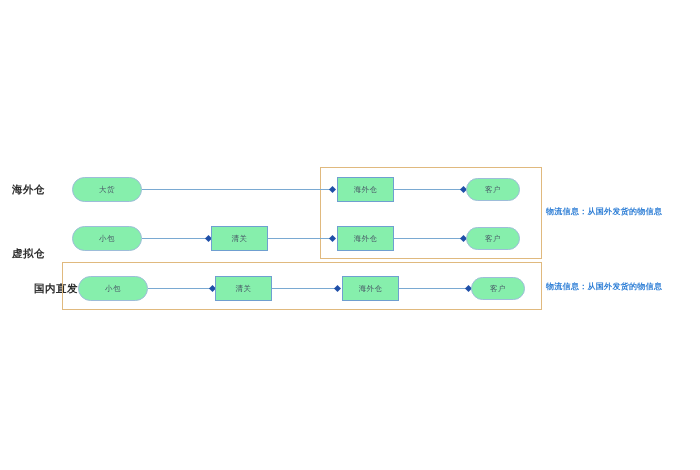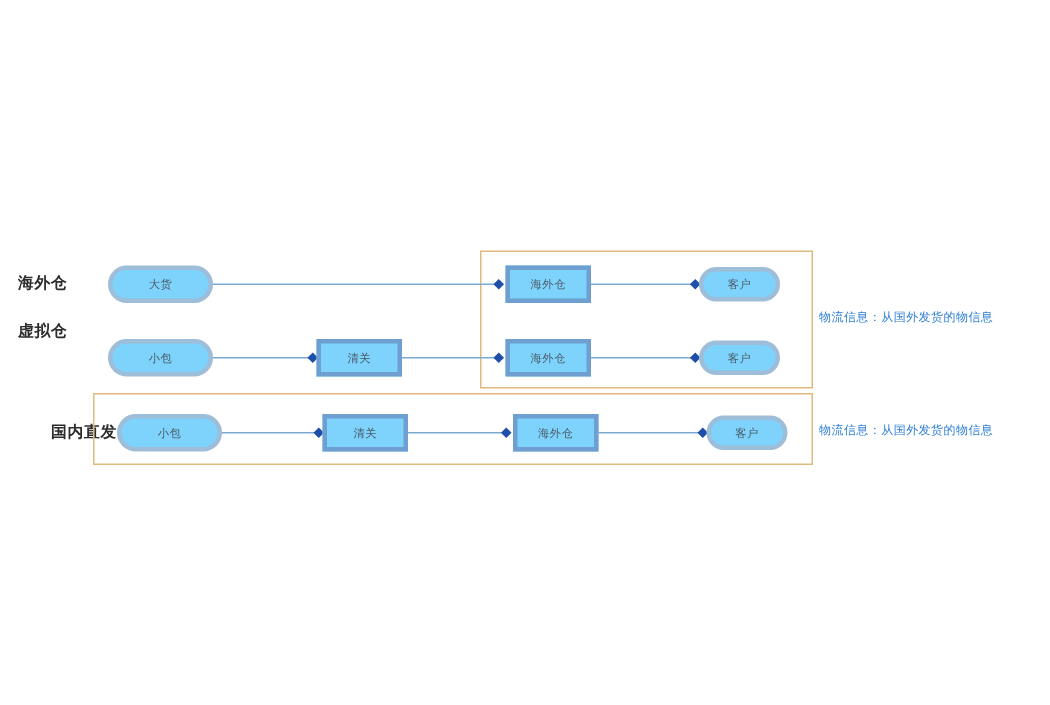--- a/index.html
+++ b/index.html
@@ -16,22 +16,22 @@
     font-weight:bold;
     color:#2c2c2c;
     letter-spacing:0.5px;
     white-space:nowrap;
     line-height:1;
   }
 
   .node{
     position:absolute;
     box-sizing:border-box;
-    background:#7dd3fc;
-    border:3px solid #8b5cf6;
+    background:#86efac;
+    border:1px solid #8b5cf6;
     display:flex;
     align-items:center;
     justify-content:center;
     font-size:7.5px;
     color:#4a5a68;
     letter-spacing:0.4px;
     white-space:nowrap;
   }
   .node.pill{border-radius:14px;border-color:#9dbdd9;}
   .node.rect{border-radius:0;border-color:#6f9fd0;}
@@ -39,41 +39,41 @@
   .group-box{
     position:absolute;
     box-sizing:border-box;
     border:1px solid #e0b97e;
     background:transparent;
   }
 
   .note{
     position:absolute;
     font-size:8px;
-    font-weight:normal;
+    font-weight:bold;
     color:#2f7fd6;
     white-space:nowrap;
     letter-spacing:0.3px;
     line-height:1;
   }
 
   .edge-line{position:absolute;background:#7aa9d2;height:1px;}
   .edge-dot{
     position:absolute;width:5px;height:5px;background:#1f4fa8;
     transform:rotate(45deg);
   }
 </style>
 </head>
 <body>
 
 <div id="diagram">
 
   <div class="row-label" style="left:12px;top:184px;">海外仓</div>
 
-  <div class="row-label" style="left:12px;top:216px;">虚拟仓</div>
+  <div class="row-label" style="left:12px;top:248px;">虚拟仓</div>
 
   <div class="row-label" style="left:7px;top:283px;padding-left:27px;">国内直发</div>
 
   <div class="group-box" style="left:320px;top:167px;width:222px;height:92px;"></div>
 
   <div class="group-box" style="left:62px;top:262px;width:480px;height:48px;"></div>
 
   <div class="edge-line" style="left:142px;top:189px;width:192px;"></div>
   <div class="edge-dot" style="left:330px;top:186.5px;"></div>
 

